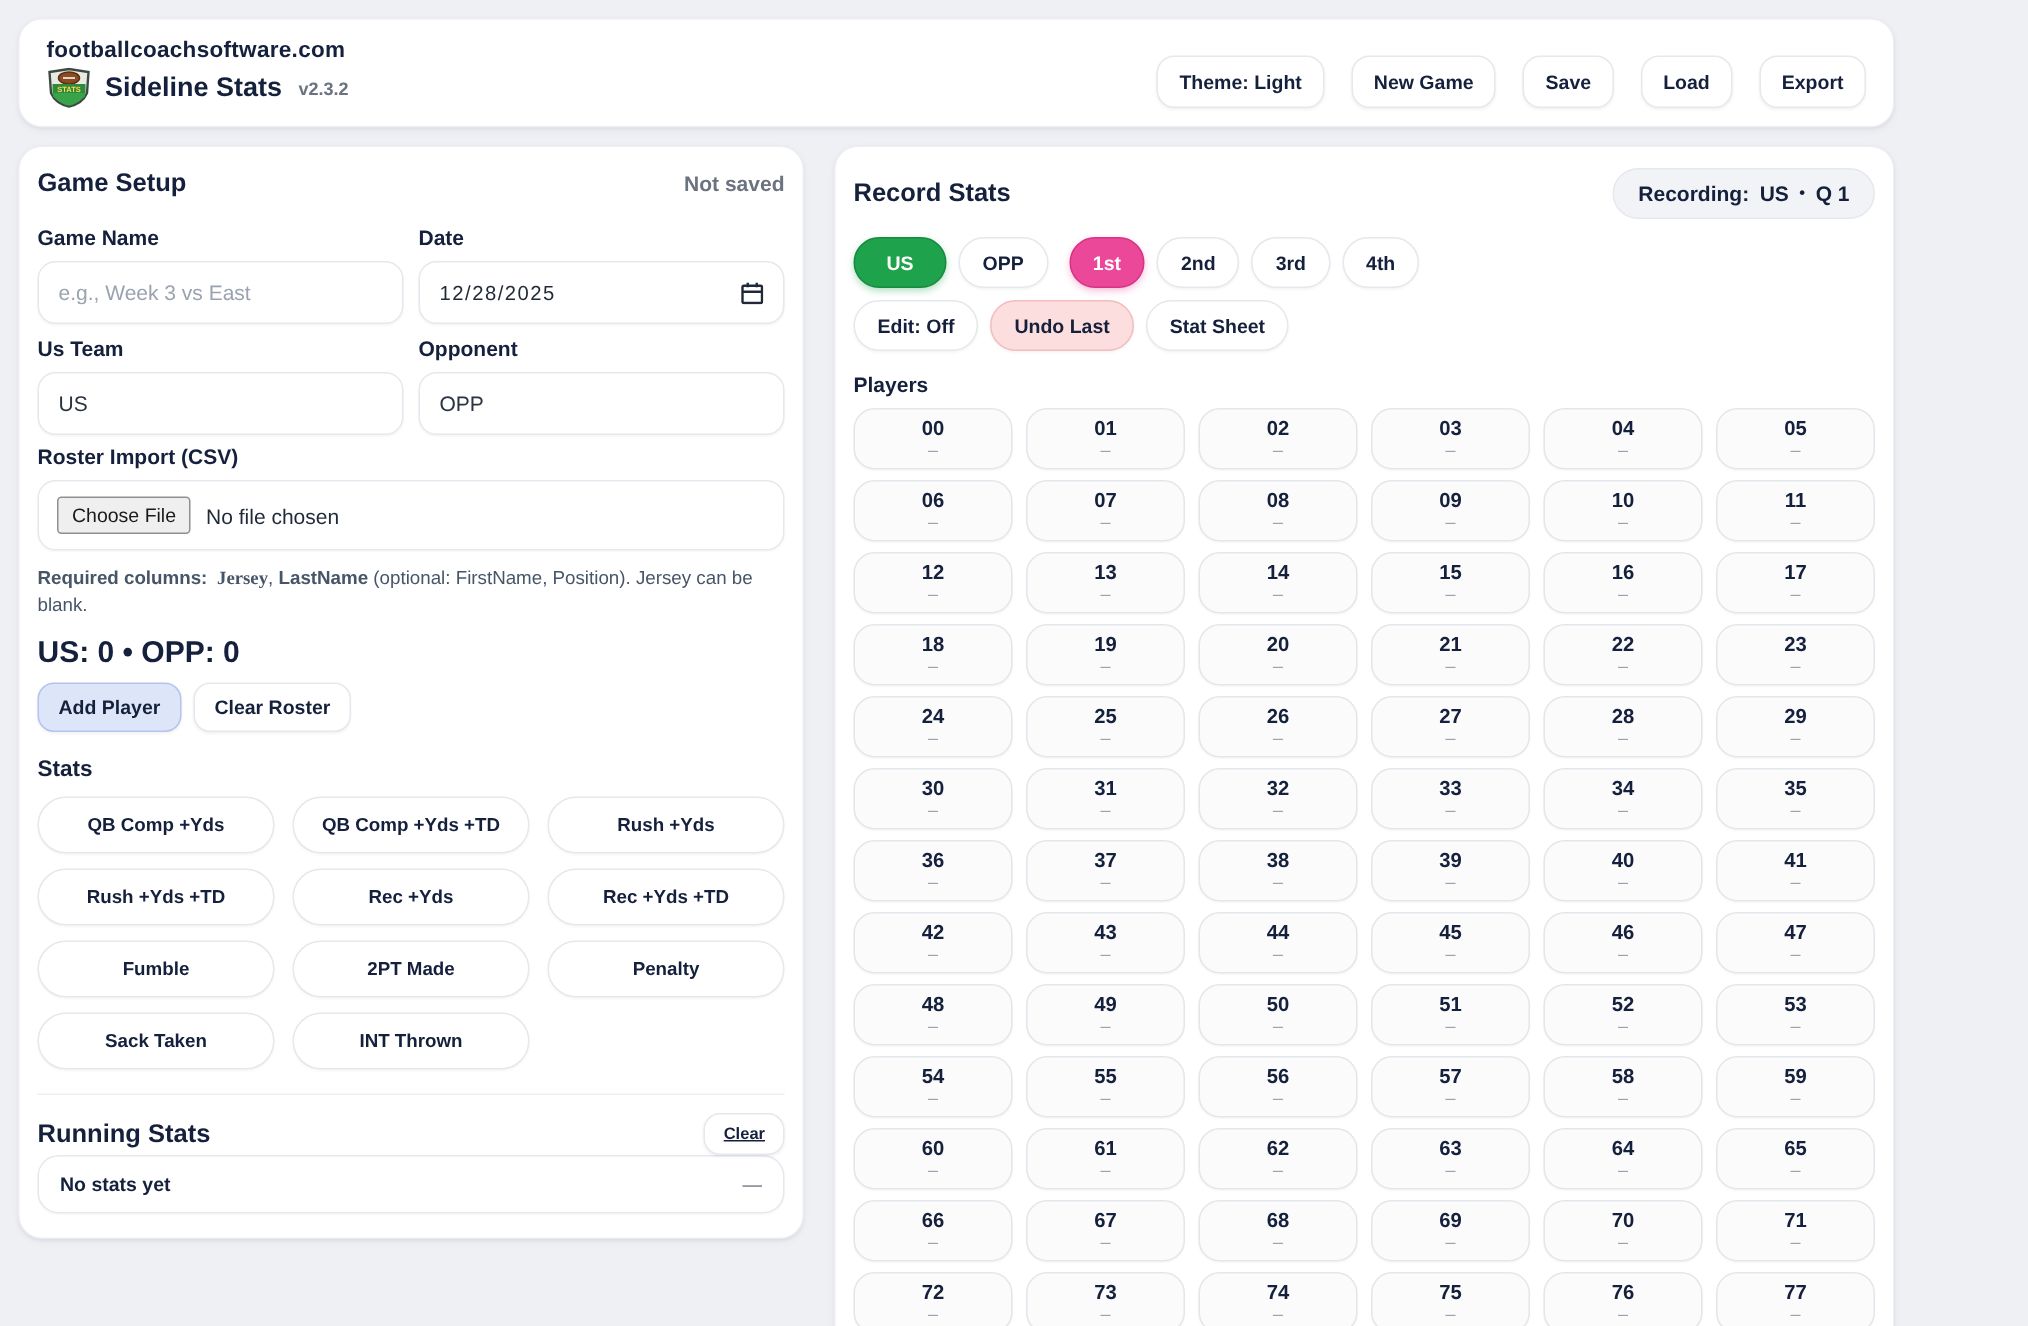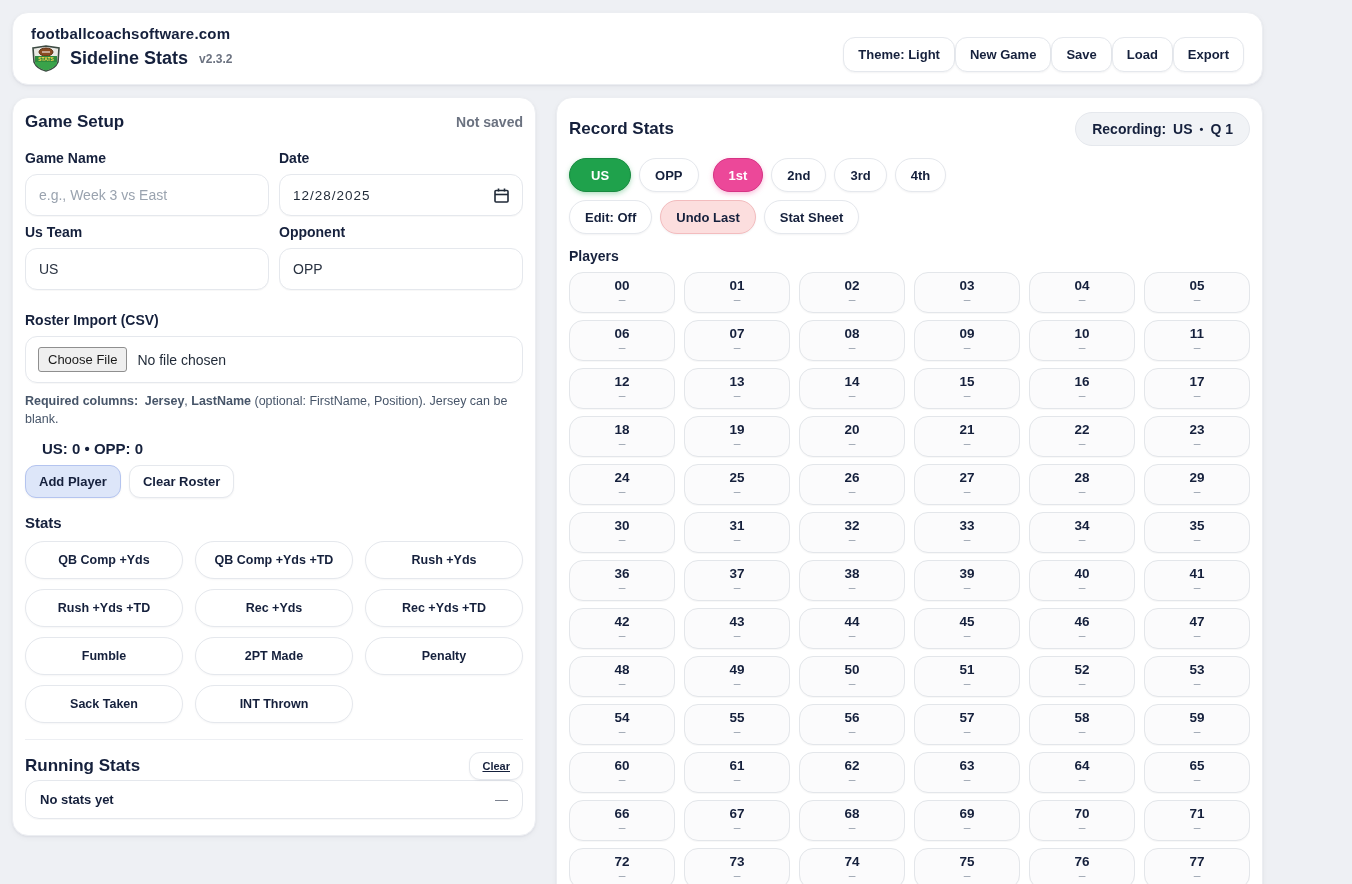--- a/index.html
+++ b/index.html
@@ -19,21 +19,21 @@
   .page { width:1251px; }
   
   .topbar {
     display:flex; justify-content:space-between; align-items:flex-end;
     padding:12px 18px; margin-bottom:12px;
   }
   .site-name { font-size:15px; font-weight:800; letter-spacing:.2px; }
   .app-row { display:flex; align-items:center; gap:9px; margin-top:3px; }
   .app-title { font-size:18px; font-weight:800; }
   .app-version { font-size:12px; font-weight:700; color:#6b7280; margin-left:2px; }
-  .topbar-buttons { display:flex; gap:0; }
+  .topbar-buttons { display:flex; gap:18px; }
   .btn {
     background:#fff; border:1px solid #e5e8ed; border-radius:12px;
     padding:9px 14px; font-family:inherit; font-size:13px; font-weight:800; color:#15203c;
     box-shadow:0 1px 2px rgba(16,24,40,.05); cursor:pointer; white-space:nowrap;
   }
   
   .main { display:flex; gap:20px; align-items:flex-start; }
   .left-panel { width:524px; padding:14px 12px 16px 12px; }
   .right-panel { width:707px; padding:14px 12px; }
   .panel-head { display:flex; justify-content:space-between; align-items:center; }
@@ -55,21 +55,21 @@
     border:1px solid #e5e8ed; border-radius:12px; padding:10px 12px; margin-top:2px;
     display:flex; align-items:center; gap:10px; box-shadow:0 1px 1px rgba(16,24,40,.03);
   }
   .file-btn {
     background:#efefef; border:1px solid #8f8f8f; border-radius:3px;
     font-family:inherit; font-size:13px; color:#1a1a1a; padding:4px 9px; cursor:pointer;
   }
   .file-status { font-size:14px; color:#1f2937; }
   .help-text { font-size:12.5px; color:#475569; line-height:1.45; margin-top:9px; }
   .help-text b { font-weight:800; }
-  .roster-count { font-size:15px; font-weight:800; margin-top:12px;margin-left:17px; }
+  .roster-count { font-size:20px; font-weight:800; margin-top:12px; }
   .roster-actions { display:flex; gap:8px; margin-top:8px; }
   .btn-sm { padding:8px 13px; border-radius:11px; font-size:13px; }
   .btn-primary-soft { background:#dde6f9; border-color:#b4c4ef; }
   
   .section-title { font-size:15px; font-weight:800; margin:16px 0 10px 0; }
   .stats-grid { display:grid; grid-template-columns:1fr 1fr 1fr; gap:10px 12px; }
   .stat-btn {
     background:#fff; border:1px solid #e5e8ed; border-radius:19px; height:38px;
     font-family:inherit; font-size:12.5px; font-weight:800; color:#15203c;
     box-shadow:0 1px 2px rgba(16,24,40,.04); cursor:pointer; white-space:nowrap;
@@ -179,28 +179,28 @@
         <div>
           <div class="field-label">Us Team</div>
           <input class="input" type="text" value="US" style="">
         </div>
         <div>
           <div class="field-label">Opponent</div>
           <input class="input" type="text" value="OPP" style="">
         </div>
       </div>
 
-      <div class="field-label" style="margin-top:22px;">Roster Import (CSV)</div>
+      <div class="field-label" style="margin-top:6px;">Roster Import (CSV)</div>
       <div class="file-box">
         <button class="file-btn">Choose File</button>
         <span class="file-status">No file chosen</span>
       </div>
       <div class="help-text">
         <b>Required columns:</b>
-        <b style="margin-left:3px;">Jersey</b><span>, </span><b>LastName</b><span> (optional: FirstName, Position). Jersey can be blank.</span>
+        <b style="margin-left:3px;font-family:Liberation Serif, serif;">Jersey</b><span>, </span><b>LastName</b><span> (optional: FirstName, Position). Jersey can be blank.</span>
       </div>
 
       <div class="roster-count">US: 0 • OPP: 0</div>
       <div class="roster-actions">
         <button class="btn btn-sm btn-primary-soft">Add Player</button>
         <button class="btn btn-sm">Clear Roster</button>
       </div>
 
       <div class="section-title">Stats</div>
       <div class="stats-grid">

